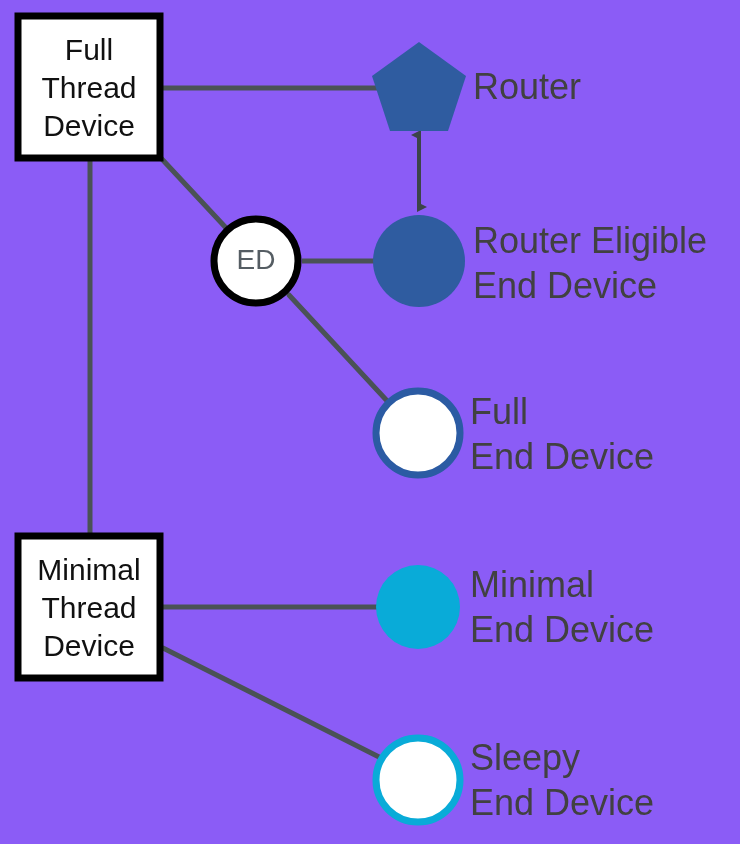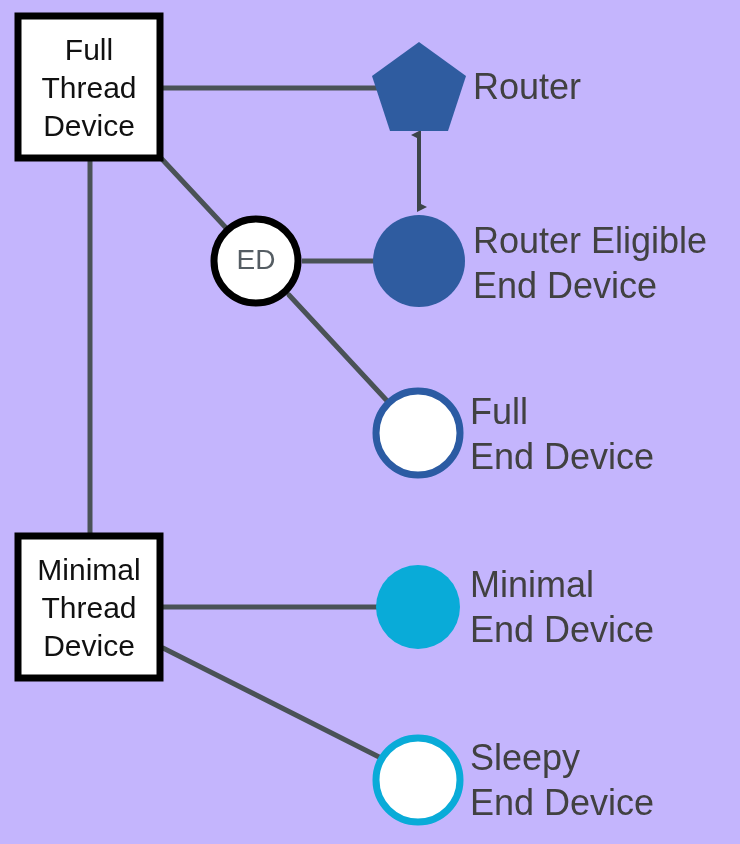--- a/index.html
+++ b/index.html
@@ -8,21 +8,21 @@
     padding: 0;
     background: #ffffff;
   }
   body {
     font-family: "Liberation Sans", sans-serif;
   }
   #diagram-root {
     position: relative;
     width: 740px;
     height: 844px;
-    background: #c4b5fd;
+    background: #8b5cf6;
     overflow: hidden;
   }
   #diagram-svg {
     position: absolute;
     top: 0;
     left: 0;
     width: 740px;
     height: 844px;
     display: block;
   }

